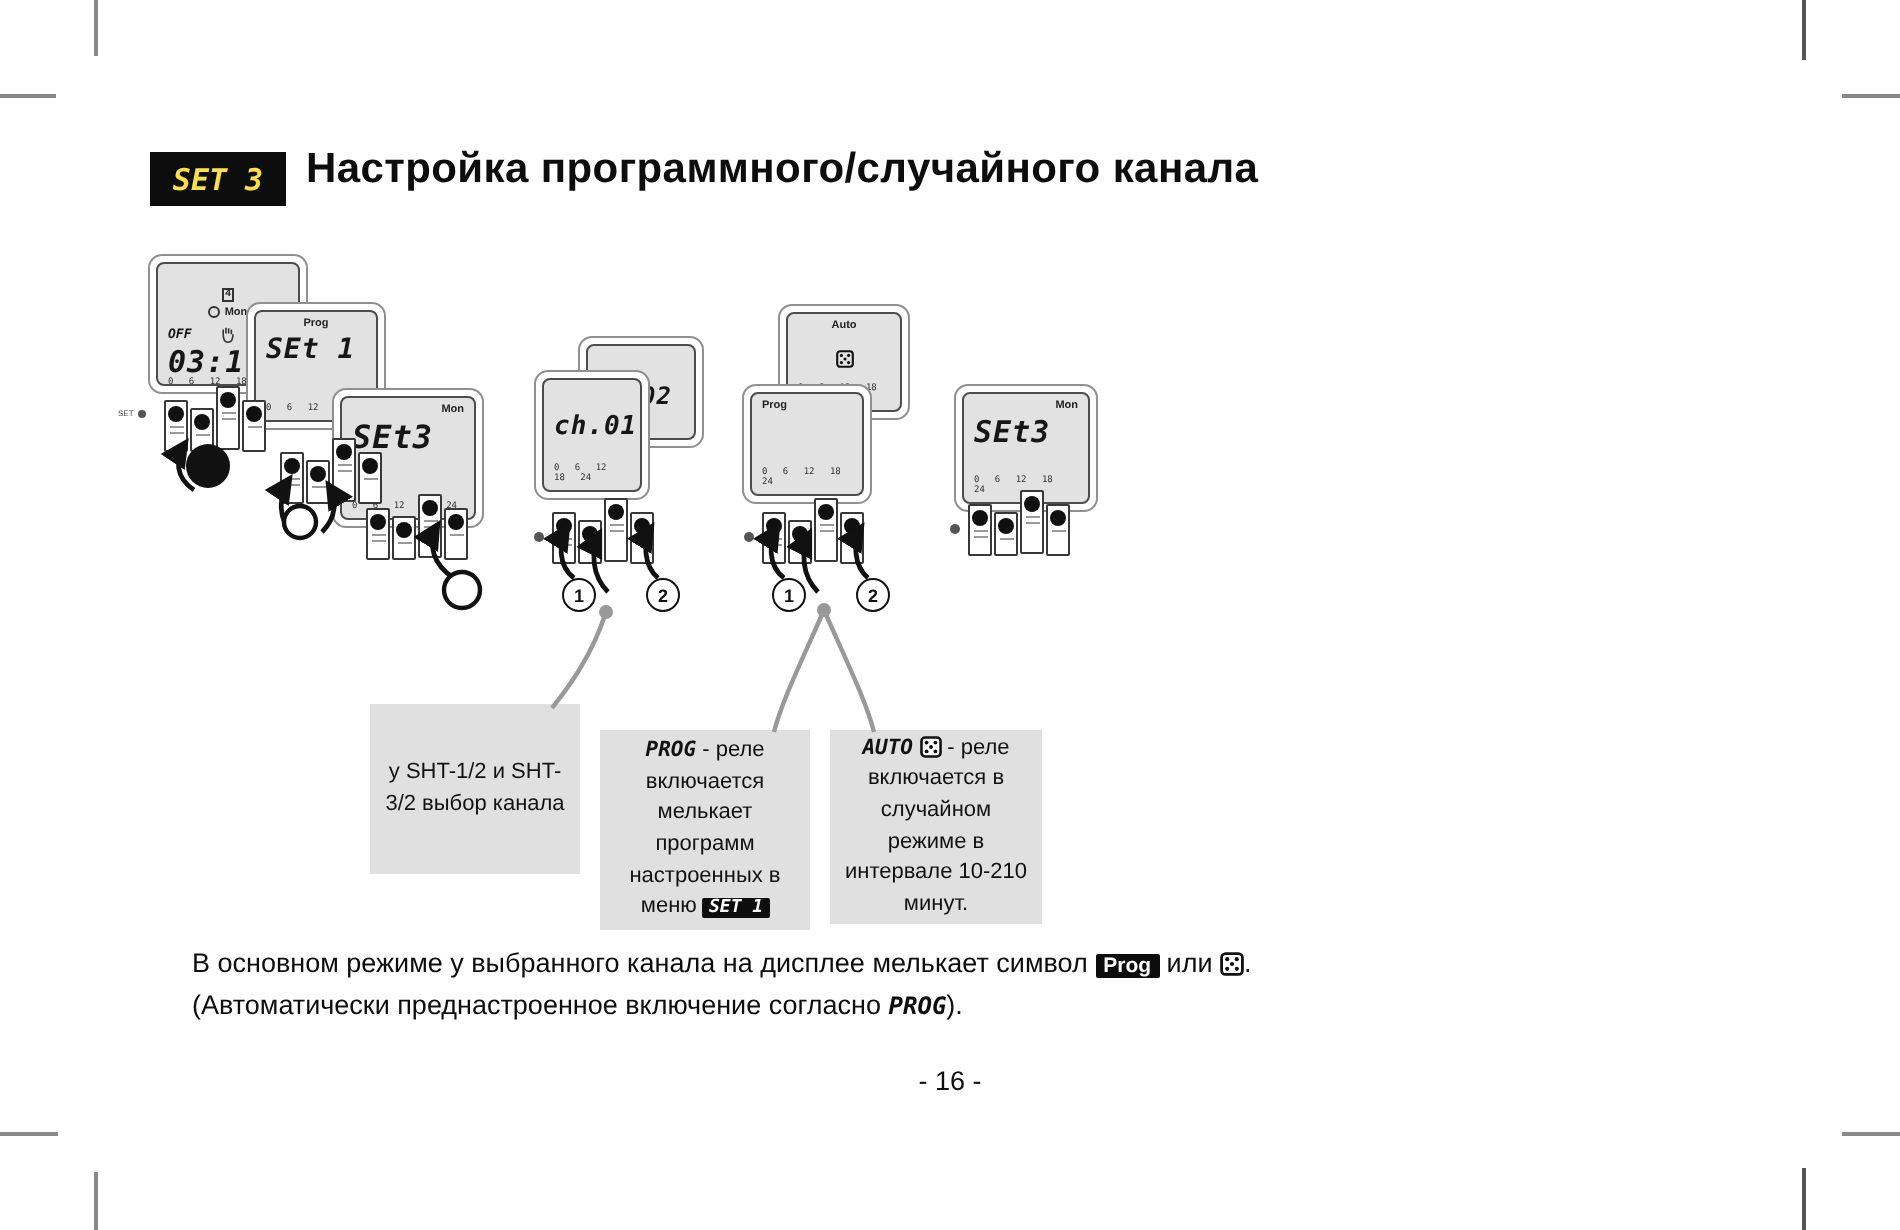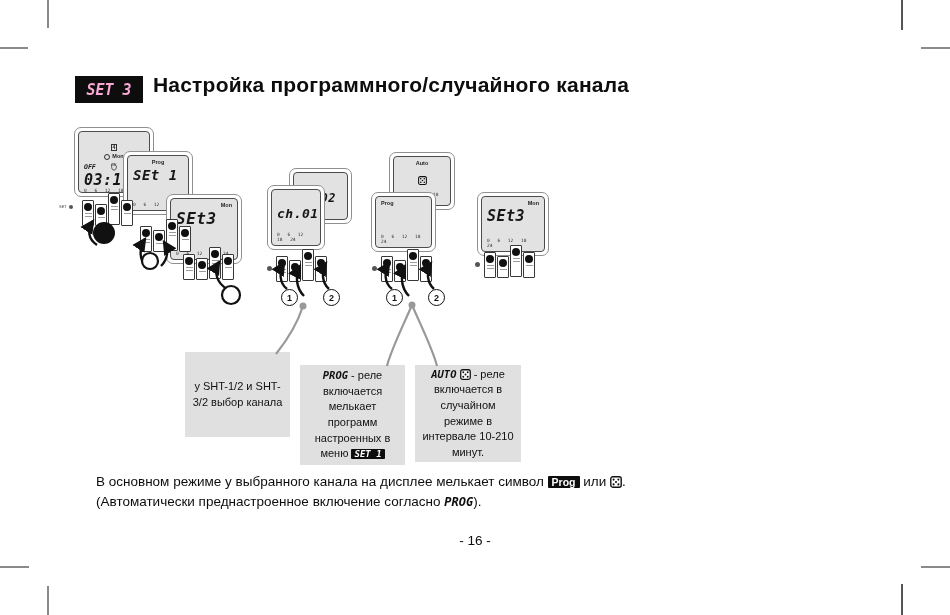--- a/index.html
+++ b/index.html
@@ -2,21 +2,21 @@
 <html><head>
 <meta charset="utf-8">
 <style>
   html,body{margin:0;padding:0;background:#fff;}
   .page{position:relative;width:950px;height:615px;background:#ffffff;overflow:hidden;
         font-family:"Liberation Sans",sans-serif;color:#111;}
   .cropmark{position:absolute;background:#8a8a8a;}
   
   .hdr-badge{position:absolute;left:75px;top:76px;width:68px;height:27px;background:#0d0d0d;
              display:flex;align-items:center;justify-content:center;}
-  .hdr-badge span{color:#f9a8d4;font-size:15px;text-align:right;}
+  .hdr-badge span{color:#fde047;font-size:15px;text-align:right;}
   .hdr-title{position:absolute;left:153px;top:73px;font-size:21px;font-weight:700;color:#0d0d0d;
              letter-spacing:0.2px;}
   .digital{font-family:"DejaVu Sans Mono",monospace;font-style:italic;font-weight:bold;color:#161616;}
   
   .device{position:absolute;background:#fff;border:1.5px solid #909090;border-radius:7px;
           padding:3px;box-sizing:border-box;}
   .screen{width:100%;height:100%;background:#e2e2e2;border:1px solid #4c4c4c;border-radius:4px;
           display:flex;flex-direction:column;padding:3px 5px;box-sizing:border-box;overflow:hidden;}
   .scr-label{font-size:5.5px;font-weight:bold;color:#222;line-height:1.3;}
   .scr-main{letter-spacing:0.5px;line-height:1;margin-top:2px;}

